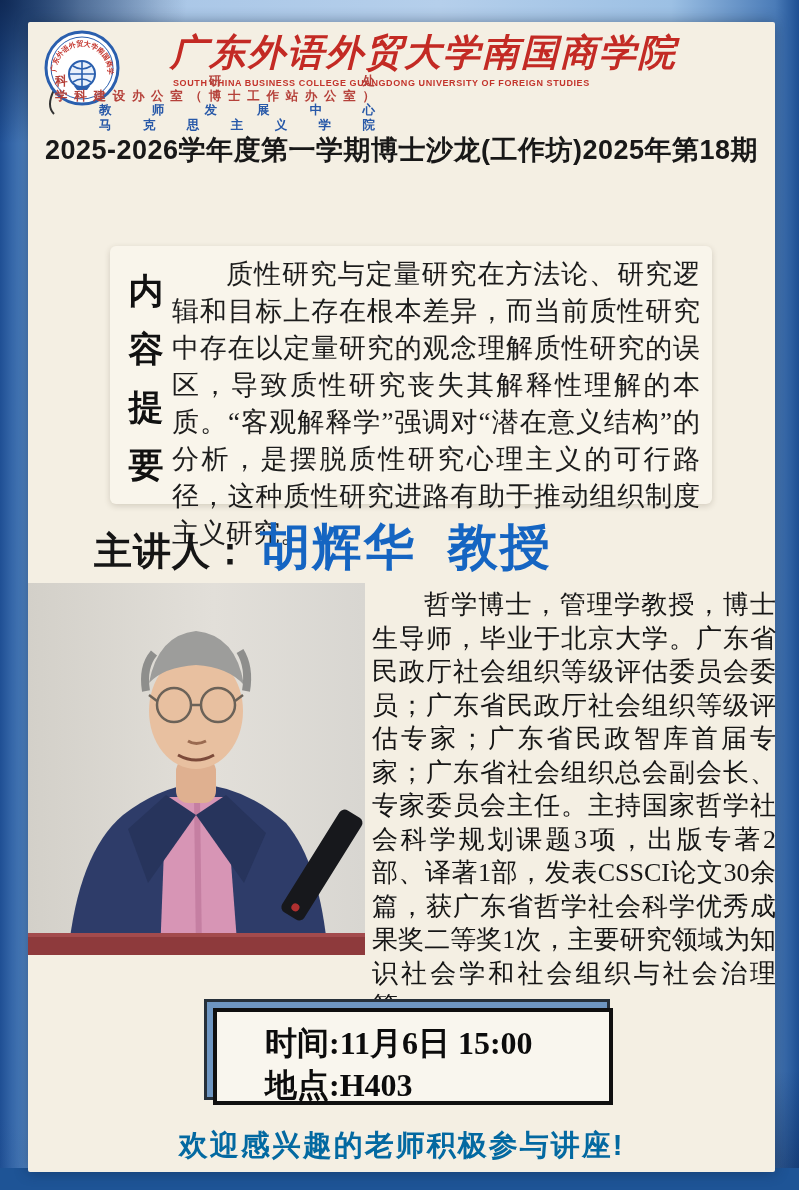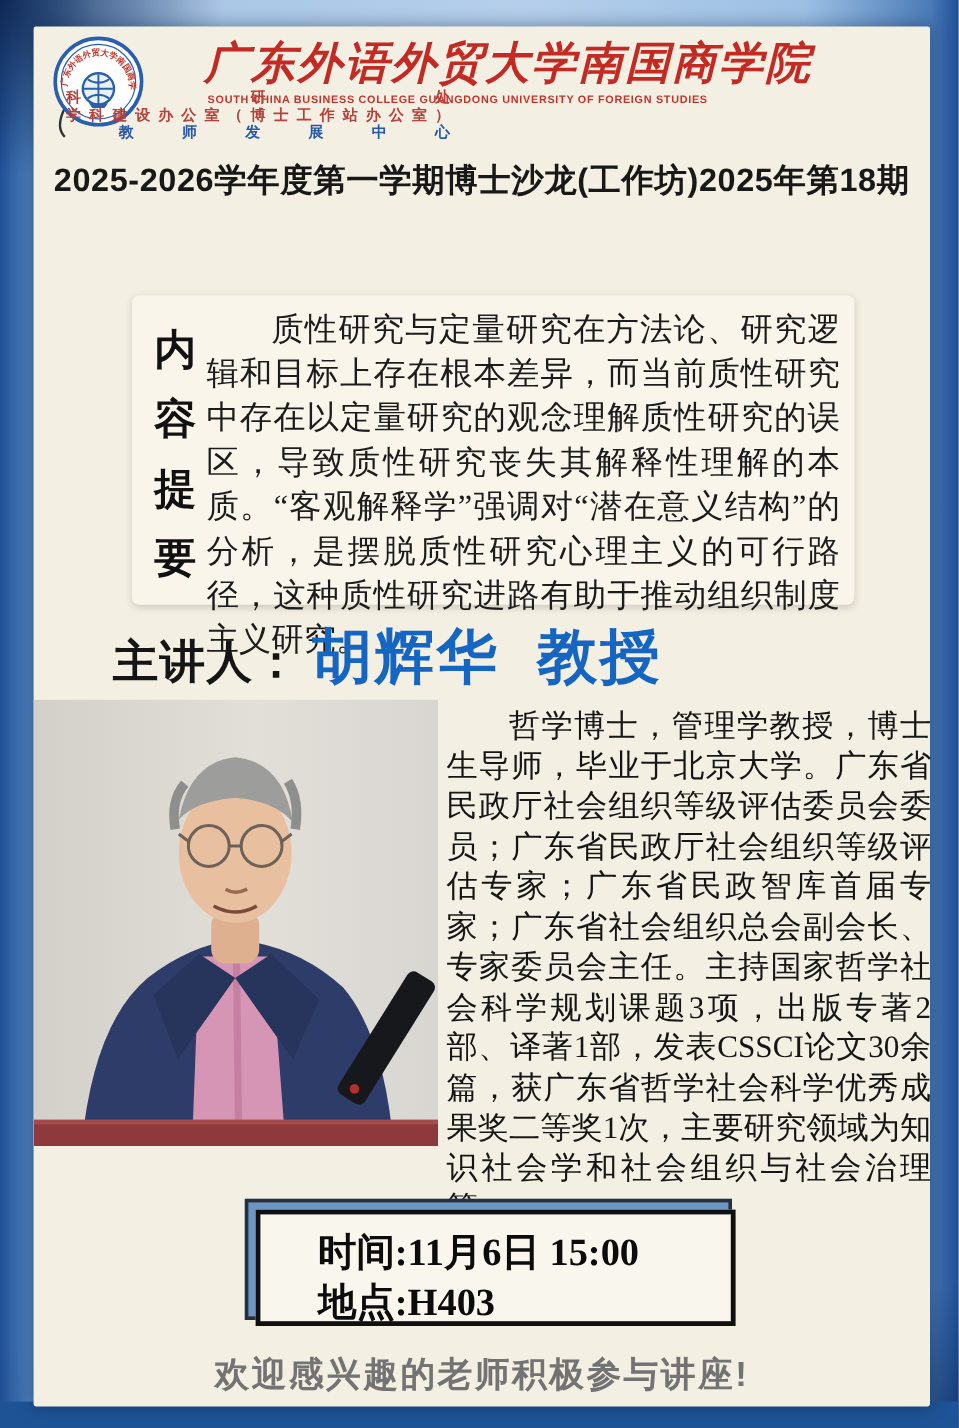--- a/index.html
+++ b/index.html
@@ -75,21 +75,21 @@
     background:#6e96c2;border:3px solid #26303a;
   }
   .timebox{
     position:absolute;left:185px;top:986px;width:392px;height:89px;
     background:#f9f6ee;border:4px solid #101010;
   }
   .timebox-inner{padding:10px 0 0 48px;font-family:"Liberation Serif",serif;font-weight:bold;font-size:32px;line-height:42px;color:#0c0c0c;}
   
   .welcome{
     position:absolute;left:0;top:1104px;width:747px;text-align:center;
-    font-size:29px;font-weight:800;color:#737373;letter-spacing:2px;
+    font-size:29px;font-weight:800;color:#0369a1;letter-spacing:2px;
   }
 </style>
 </head>
 <body>
 
 <div class="poster">
   <div class="bottom-band"></div>
 
   <div class="card">
 
@@ -112,20 +112,21 @@
       </svg>
     </div>
 
     <div class="univ-name">广东外语外贸大学南国商学院</div>
     <div class="univ-name-en">SOUTH CHINA BUSINESS COLLEGE GUANGDONG UNIVERSITY OF FOREIGN STUDIES</div>
 
     <div class="organizers">
       <div class="org-row red">科研处</div>
       <div class="org-row red">学科建设办公室（博士工作站办公室）</div>
       <div class="org-row blue">教师发展中心</div>
+      <div class="org-row blue">马克思主义学院</div>
     </div>
 
     <div class="session-line">2025-2026学年度第一学期博士沙龙(工作坊)2025年第18期</div>
 
     <div class="abstract-box">
       <div class="abstract-label">
         <span>内</span>
         <span>容</span>
         <span>提</span>
         <span>要</span>

